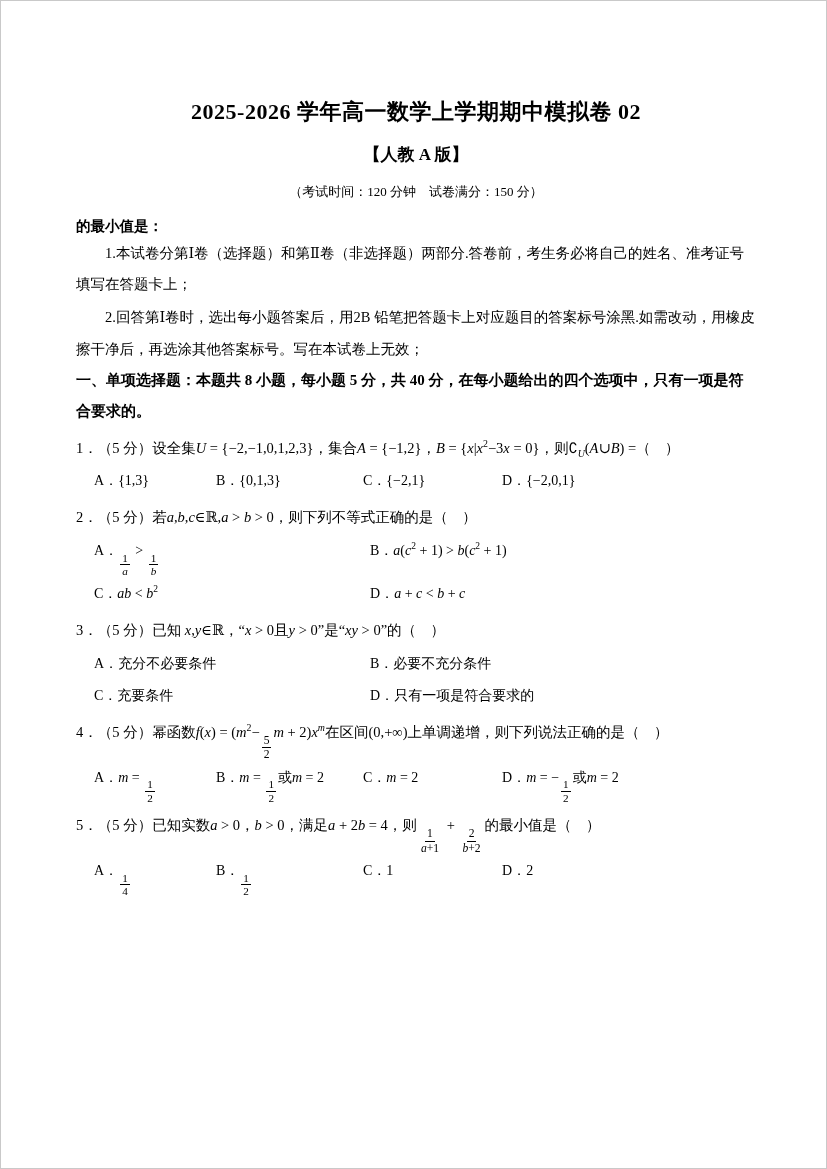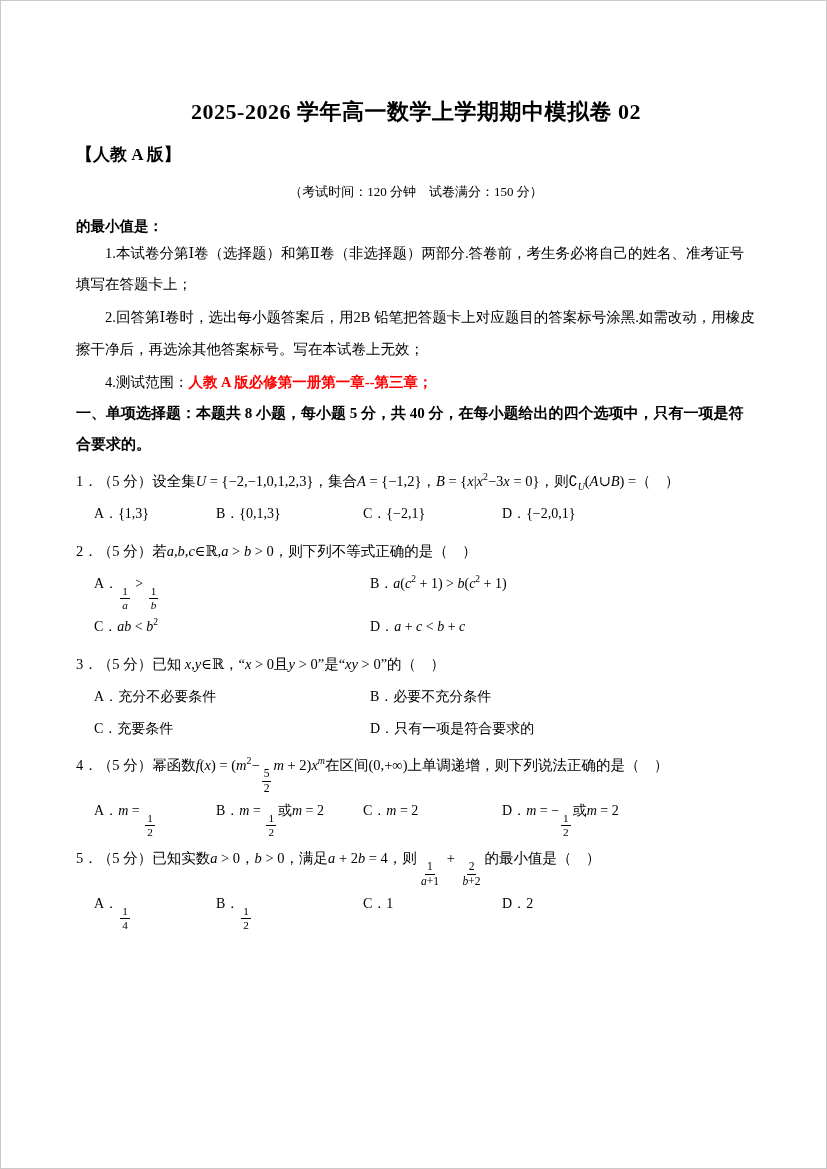--- a/index.html
+++ b/index.html
@@ -7,21 +7,21 @@
   body {
     width:827px; height:1169px;
     border:1px solid #c9c9c9;
     font-family:"Liberation Serif","DejaVu Serif",serif;
     color:#000;
     overflow:hidden;
   }
   .page { padding:96px 70px 40px 75px; }
 
   .title { font-size:22px; font-weight:bold; text-align:center; letter-spacing:0.5px; }
-  .edition { font-size:17px; font-weight:bold; margin-top:16px; }
+  .edition { font-size:17px; font-weight:bold; text-align:center; margin-top:16px; }
   .exam-info { font-size:13px; text-align:center; margin-top:17px; }
 
   .notes-heading { font-size:14.5px; font-weight:bold; margin-top:16px; }
   .note { font-size:14.5px; line-height:2.15; text-indent:2em; margin-top:2px; }
   .hl-red { font-weight:bold; }
 
   .part-heading { font-size:20px; font-weight:bold; text-align:center; margin:16px 0 8px; }
   .section-intro { font-size:15px; font-weight:bold; line-height:2.1; }
 
   .question { margin-top:4px; }
@@ -46,21 +46,20 @@
 
 <div class="page">
 
   <h1 class="title">2025-2026 学年高一数学上学期期中模拟卷 02</h1>
   <div class="edition">【人教 A 版】</div>
   <div class="exam-info">（考试时间：120 分钟　试卷满分：150 分）</div>
 
   <div class="notes-heading">的最小值是：</div>
   <p class="note">1.本试卷分第Ⅰ卷（选择题）和第Ⅱ卷（非选择题）两部分.答卷前，考生务必将自己的姓名、准考证号填写在答题卡上；</p>
   <p class="note">2.回答第Ⅰ卷时，选出每小题答案后，用2B 铅笔把答题卡上对应题目的答案标号涂黑.如需改动，用橡皮擦干净后，再选涂其他答案标号。写在本试卷上无效；</p>
-  <p class="note"><span>4.测试范围：</span><span class="hl-red" style="color: rgb(255, 0, 0);">人教 A 版必修第一册第一章--第三章；</span></p>
 
   <p class="section-intro">一、单项选择题：本题共 8 小题，每小题 5 分，共 40 分，在每小题给出的四个选项中，只有一项是符合要求的。</p>
 
   <div class="question">
     <p class="stem">1．（5 分）设全集<i>U</i> = {−2,−1,0,1,2,3}，集合<i>A</i> = {−1,2}，<i>B</i> = {<i>x</i>|<i>x</i><sup>2</sup>−3<i>x</i> = 0}，则∁<sub><i>U</i></sub>(<i>A</i>∪<i>B</i>) =（　）</p>
     <div class="options cols4">
       <div class="option"><span>A．</span><span>{1,3}</span></div>
       <div class="option"><span>B．</span><span>{0,1,3}</span></div>
       <div class="option"><span>C．</span><span>{−2,1}</span></div>
       <div class="option"><span>D．</span><span>{−2,0,1}</span></div>

